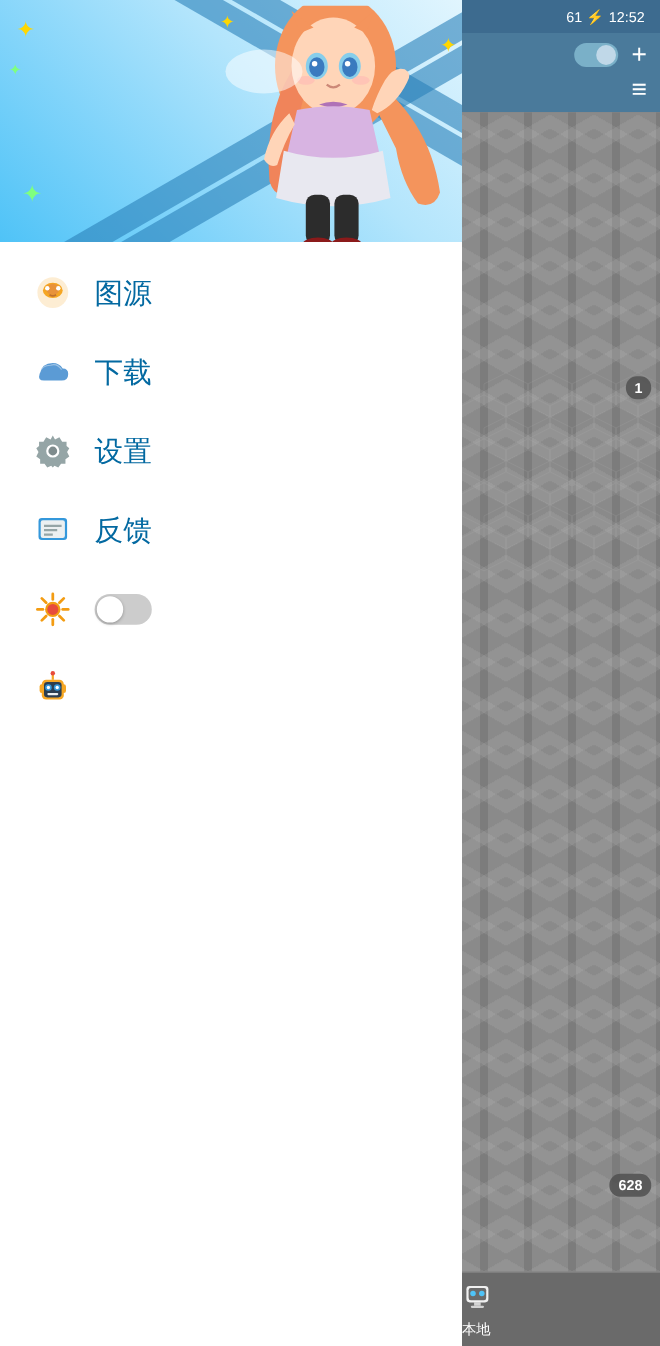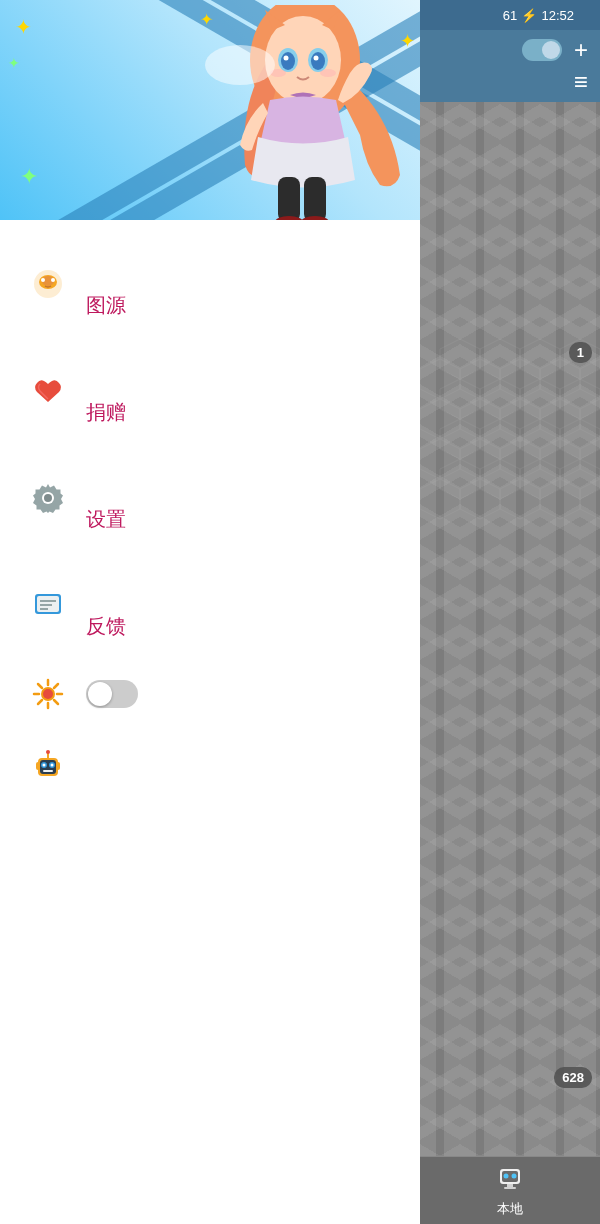--- a/index.html
+++ b/index.html
@@ -65,24 +65,23 @@
       height: 36px;
       margin-right: 20px;
       display: flex;
       align-items: center;
       justify-content: center;
       font-size: 26px;
       flex-shrink: 0;
     }
 
     .menu-label {
-      font-size: 20px;
-      color: #be185d;
+      font-size: 26px;
+      color: #0369a1;
       flex: 1;
-      margin-top: 44px;
     }
 
     .toggle-switch {
       width: 52px;
       height: 28px;
       background: #ccc;
       border-radius: 14px;
       position: relative;
       cursor: pointer;
     }
@@ -112,21 +111,21 @@
     .status-bar {
       position: absolute;
       top: 0;
       left: 0;
       right: 0;
       height: 30px;
       background: #3d6b8f;
       display: flex;
       align-items: center;
       justify-content: flex-end;
-      padding: 0 26px;
+      padding: 0 14px;
       font-size: 13px;
       color: #fff;
       gap: 4px;
       z-index: 20;
     }
 
     .right-toolbar {
       width: 100%;
       background: #4a7a9b;
       padding: 8px 12px;
@@ -216,21 +215,20 @@
       right: 8px;
       bottom: 68px;
     }
 
     .bottom-bar {
       width: 100%;
       height: 68px;
       background: #6a6a6a;
       border-top: 1px solid #888;
       display: flex;
-      align-items: center;
       justify-content: center;
       flex-direction: column;
       gap: 2px;
     }
 
     .bottom-bar-icon {
       font-size: 26px;
       color: #fff;
     }
 
@@ -372,31 +370,31 @@
           <ellipse cx="16" cy="13" rx="6" ry="5" fill="#e8923a"></ellipse>
           <circle cx="11" cy="12" r="2" fill="#fff"></circle>
           <circle cx="21" cy="12" r="2" fill="#fff"></circle>
 
           <path d="M 13 18 Q 16 20 19 18" stroke="#c07030" stroke-width="1.5" fill="none"></path>
         </svg>
       </div>
       <span class="menu-label">图源</span>
     </div>
 
-
-
     <div class="menu-item">
       <div class="menu-icon">
         <svg width="32" height="32" viewBox="0 0 32 32">
-          <path d="M 16 27 L 5 17 Q 1 12 5 8 Q 8 4 12 6 Q 14 7 16 9 Q 18 7 20 6 Q 24 4 27 8 Q 31 12 27 17 Z" fill="#e74c3c"></path>
-          <path d="M 16 24 L 8 16 Q 5 12 8 9" stroke="#ff8080" stroke-width="1.5" fill="none" opacity="0.5"></path>
+          <path d="M 4 18 Q 6 8 16 8 Q 22 8 25 13 Q 30 13 30 18 Q 30 24 24 24 L 8 24 Q 2 24 4 18 Z" fill="#5b9bd5"></path>
+          <path d="M 4 17 Q 6 10 14 10 Q 20 8 24 14" stroke="#fff" stroke-width="1" fill="none" opacity="0.4"></path>
         </svg>
       </div>
-      <span class="menu-label">捐赠</span>
-    </div>
+      <span class="menu-label">下载</span>
+    </div>
+
+
 
     <div class="menu-item">
       <div class="menu-icon">
         <svg width="32" height="32" viewBox="0 0 32 32">
           <path d="M 16 2 L 18 6 L 22 4 L 24 8 L 28 8 L 28 12 L 32 14 L 30 18 L 32 22 L 28 24 L 28 28 L 24 28 L 22 32 L 18 30 L 16 32 L 14 30 L 10 32 L 8 28 L 4 28 L 4 24 L 0 22 L 2 18 L 0 14 L 4 12 L 4 8 L 8 8 L 10 4 L 14 6 Z" fill="#7f8c8d" transform="scale(0.5) translate(16,16)"></path>
           <path d="M 16 2 L 18 5.5 L 22 3.5 L 24.5 7.5 L 28.5 7.5 L 28.5 11.5 L 31 13.5 L 29 17 L 31 21 L 27.5 23.5 L 27.5 27.5 L 23.5 27.5 L 21 31 L 17.5 29.5 L 16 31 L 14.5 29.5 L 11 31 L 8.5 27.5 L 4.5 27.5 L 4.5 23.5 L 1 21 L 3 17 L 1 13.5 L 3.5 11.5 L 3.5 7.5 L 7.5 7.5 L 10 3.5 L 14 5.5 Z" fill="#95a5a6"></path>
           <circle cx="16" cy="16" r="6" fill="#fff"></circle>
           <circle cx="16" cy="16" r="4" fill="#7f8c8d"></circle>
         </svg>
       </div>

